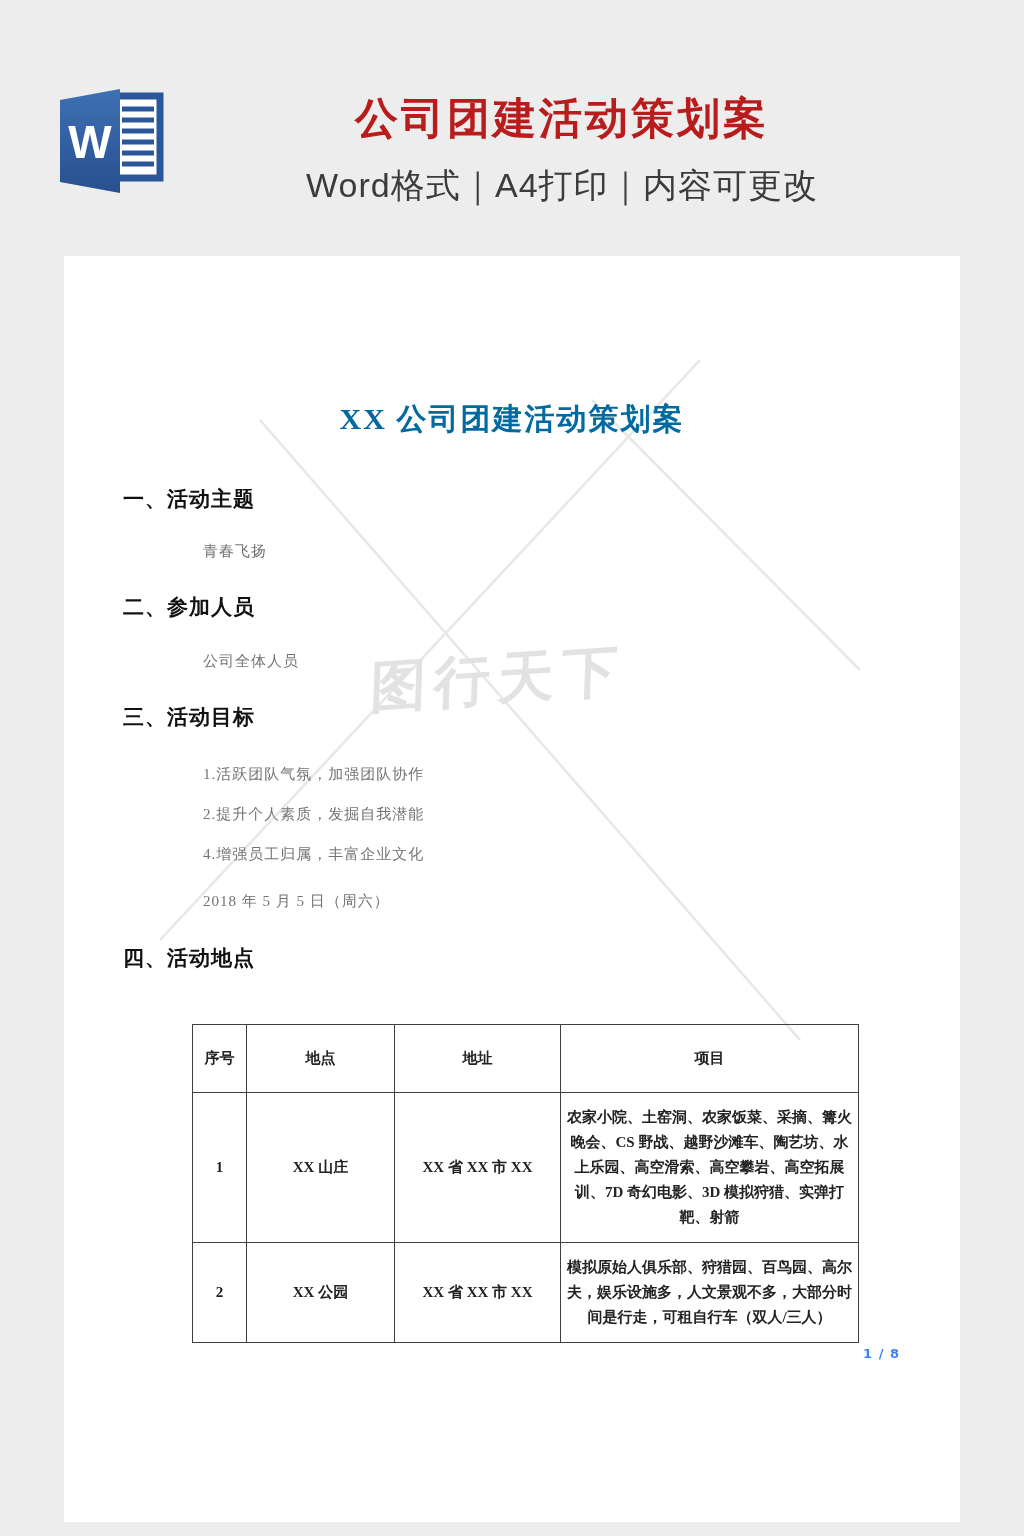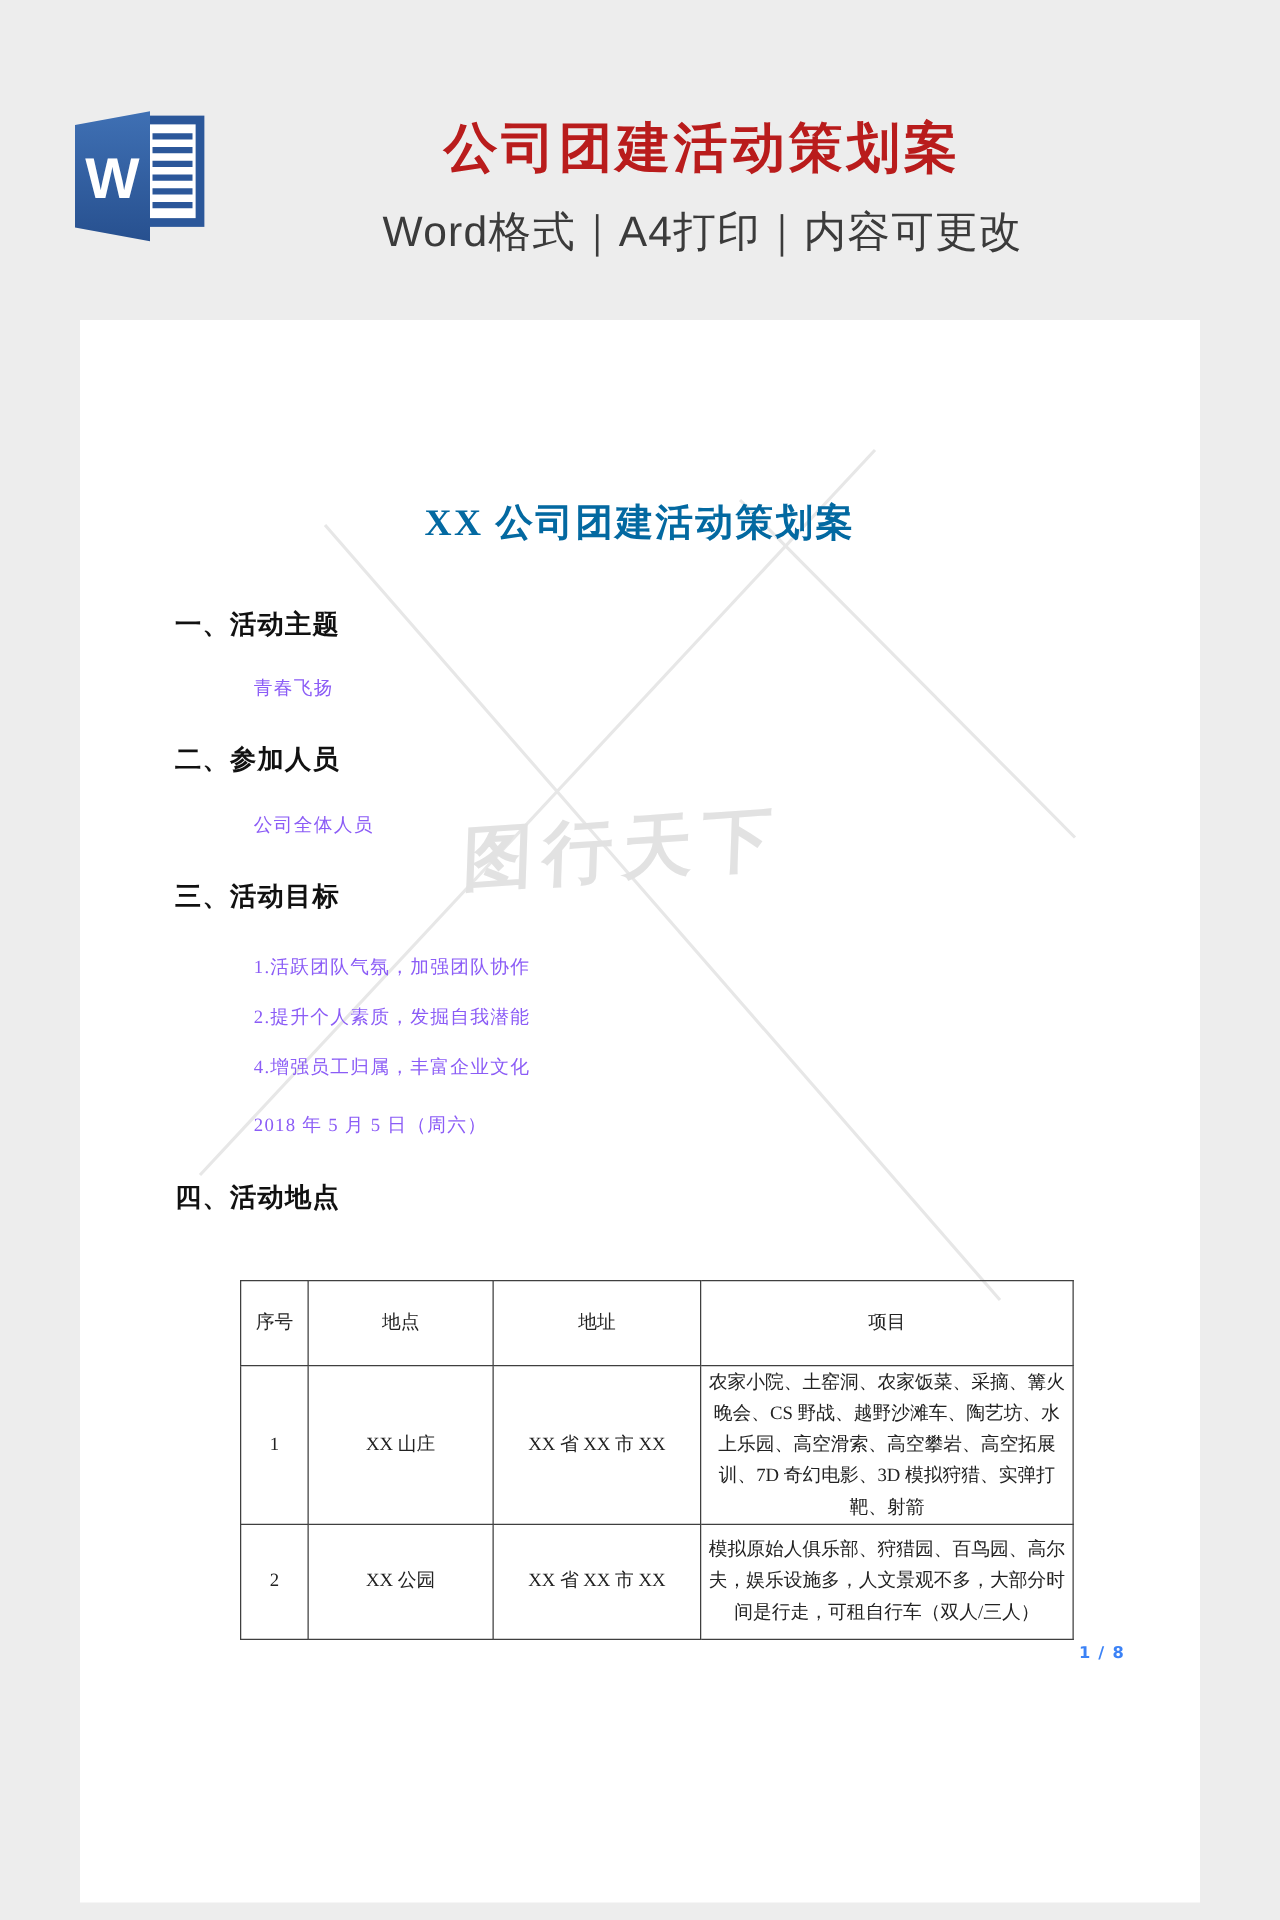--- a/index.html
+++ b/index.html
@@ -53,57 +53,57 @@
   .doc-content { position: relative; z-index: 1; }
 
   .doc-title {
     margin-top: 145px;
     text-align: center;
     font-size: 30px; font-weight: 600; letter-spacing: 2px;
     line-height: 36px;
     color: #0369a1;
   }
   .sec-heading {
-    margin-left: 76px;
+    margin-left: 59px;
     font-size: 21px; font-weight: 700; letter-spacing: 1px;
     line-height: 28px;
     color: #111111;
   }
   .h-topic  { margin-top: 48px; }
   .h-people { margin-top: 31px; }
   .h-goals  { margin-top: 31px; }
   .h-time   { margin-top: 26px; }
   .h-place  { margin-top: 32px; }
 
   .body-para {
     margin-left: 139px;
     font-size: 15px; line-height: 22px; letter-spacing: 1px;
-    color: #8b5cf6;
+    color: #737373;
   }
   .p-theme  { margin-top: 27px; }
   .p-people { margin-top: 29px; }
   .goal-list { margin-top: 32px; }
   .goal { margin-bottom: 18px; }
   .p-date   { margin-top: 25px; }
 
   
   .loc-table {
     margin: 52px 0 0 128px;
     border-collapse: collapse;
     table-layout: fixed;
     font-size: 15px;
     color: #222222;
   }
   .loc-table td, .loc-table th {
     border: 1px solid #3f3f3f;
-    font-weight: 400;
+    font-weight: 700;
     text-align: center;
     vertical-align: middle;
     line-height: 25px;
-    padding: 0 6px;
+    padding: 12px 6px;
   }
   .col-no   { width: 54px; }
   .col-spot { width: 148px; }
   .col-addr { width: 166px; }
   .col-item { width: 298px; }
   .loc-table thead tr { height: 68px; }
   .row-1 { height: 127px; }
   .row-2 { height: 92px; }
   .cell-items {
     text-align: justify;

